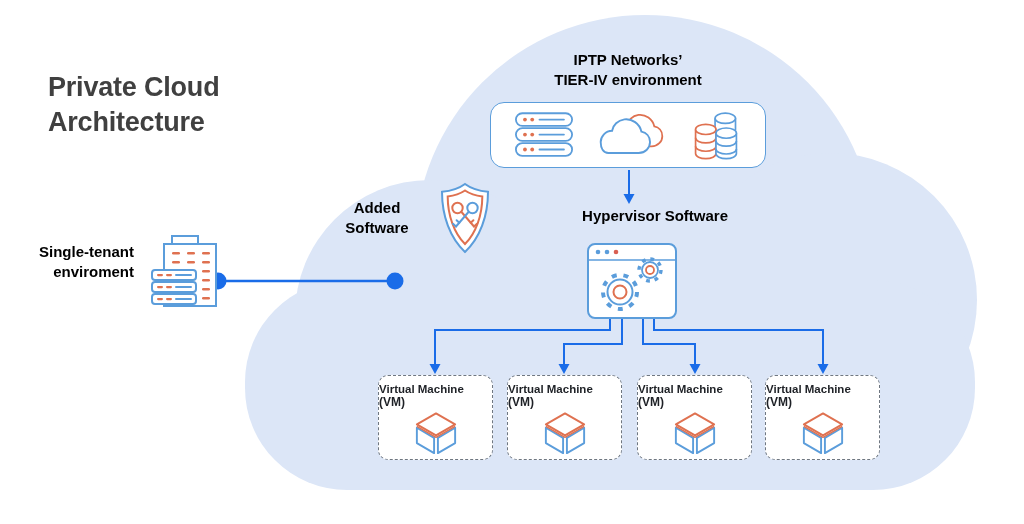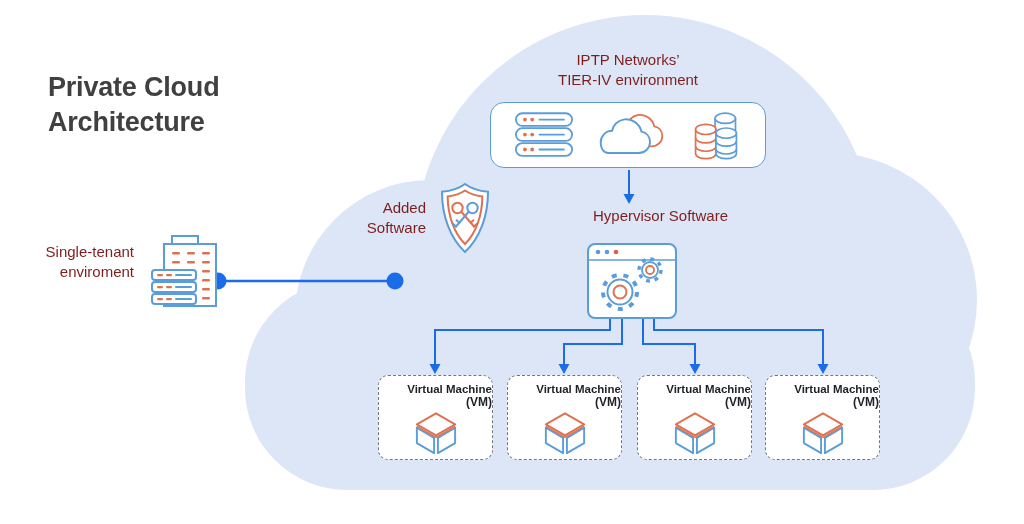--- a/index.html
+++ b/index.html
@@ -3,30 +3,30 @@
 <meta charset="utf-8">
 <style>
   html,body{margin:0;padding:0;background:#fff;}
   .stage{position:relative;width:1024px;height:524px;background:#ffffff;overflow:hidden;
          font-family:"Liberation Sans",sans-serif;color:#1b1d21;}
   .abs{position:absolute;}
   svg{display:block;}
   .cloud-bg{position:absolute;left:0;top:0;}
   .connectors{position:absolute;left:0;top:0;}
   .page-title{left:48px;top:70px;font-size:27px;font-weight:700;line-height:35px;letter-spacing:-0.2px;color:#404040;}
-  .lbl{font-size:15px;font-weight:400;line-height:20px;color:#7f1d1d;}
+  .lbl{font-size:15px;font-weight:700;line-height:20px;color:#000000;}
   .tier-label{left:478px;top:50px;width:300px;text-align:center;}
   .hyp-label{left:528px;top:206px;width:200px;text-align:right;}
-  .sec-label{left:328px;top:198px;width:98px;text-align:right;}
+  .sec-label{left:328px;top:198px;width:98px;text-align:center;}
   .tenant-label{left:28px;top:242px;width:106px;text-align:right;}
   .tier-box{left:490px;top:102px;width:276px;height:66px;background:#fff;border:1.6px solid #5b9ddb;
             border-radius:14px;display:flex;align-items:center;justify-content:space-between;
             padding:0 24px;box-sizing:border-box;}
   .vm-box{top:375px;width:115px;height:85px;background:#fff;border:1.6px dashed #6f7781;border-radius:10px;
-          box-sizing:border-box;text-align:right;padding-top:7px;}
+          box-sizing:border-box;text-align:left;padding-top:7px;}
   .vm-box .vm-line1{font-size:11.5px;font-weight:700;line-height:13px;color:#1e2126;}
   .vm-box .vm-line2{font-size:12px;font-weight:700;line-height:13px;color:#1e2126;}
   .vm-box svg{margin:3px auto 0;}
   .vm1{left:378px;} .vm2{left:507px;} .vm3{left:637px;} .vm4{left:765px;}
 </style>
 </head>
 <body>
 
 <div class="stage">
 

